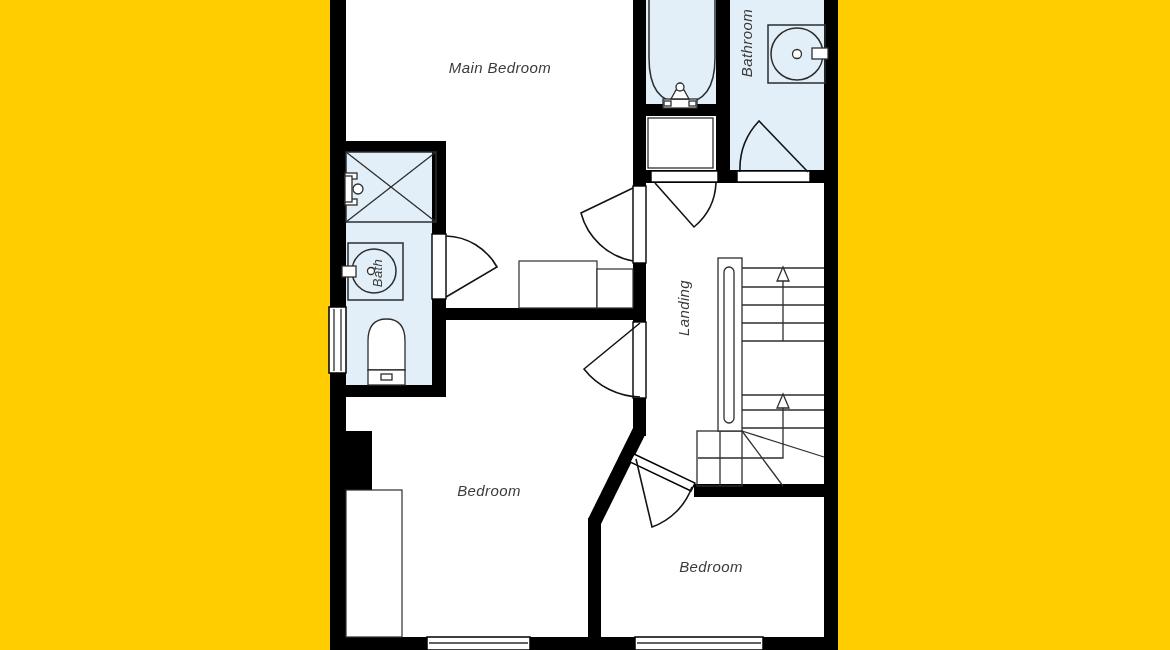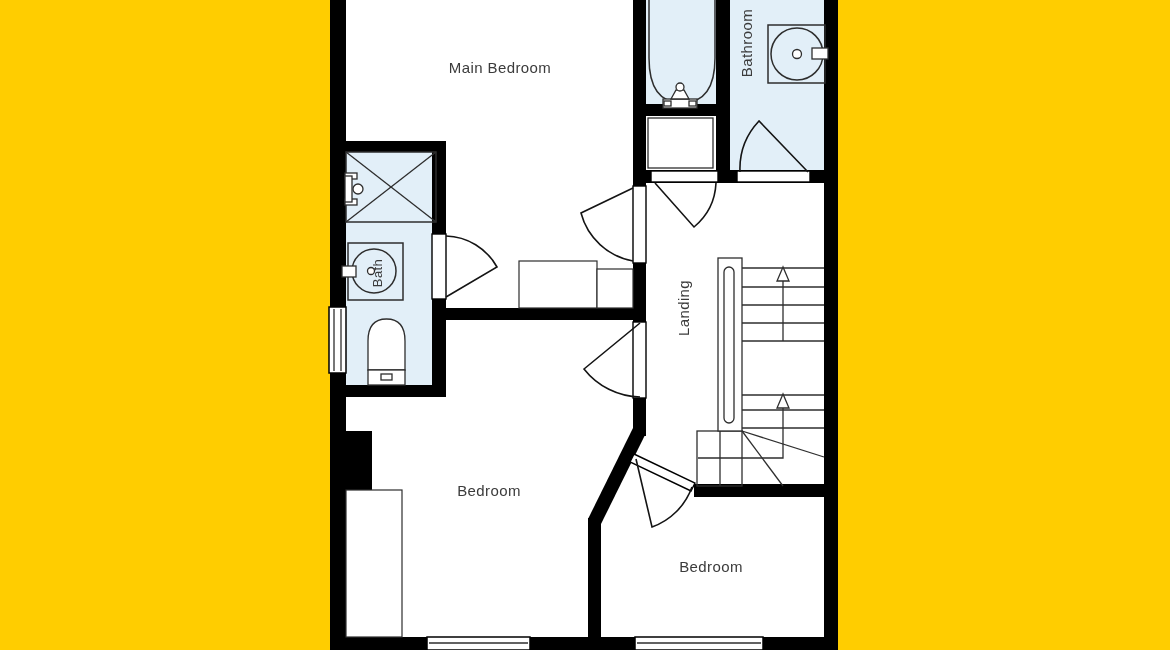--- a/index.html
+++ b/index.html
@@ -1,16 +1,16 @@
 <!DOCTYPE html>
 <html><head>
 <meta charset="utf-8">
 <style>
   html,body{margin:0;padding:0;background:#FFCD00;}
-  .stage{width:958px;height:650px;overflow:hidden;position:relative;}
+  .stage{width:958px;height:650px;overflow:hidden;position:relative;font-style:italic;}
   svg{display:block;}
   .wline{stroke:#2e2e2e;stroke-width:1.3;fill:none;}
   .fix{stroke:#2e2e2e;stroke-width:1.5;fill:none;}
   .fixw{stroke:#2e2e2e;stroke-width:1.3;fill:#ffffff;}
   .furn{stroke:#2e2e2e;stroke-width:1.2;fill:#ffffff;}
   .door{stroke:#141414;stroke-width:1.6;fill:none;}
   .thr{fill:#ffffff;stroke:#000000;stroke-width:1.4;}
   .win{fill:#ffffff;stroke:#000000;stroke-width:1.5;}
   .lbl{fill:#3b3b3b;font-family:"Liberation Sans","DejaVu Sans",sans-serif;
        font-size:15px;letter-spacing:.4px;text-anchor:middle;}

